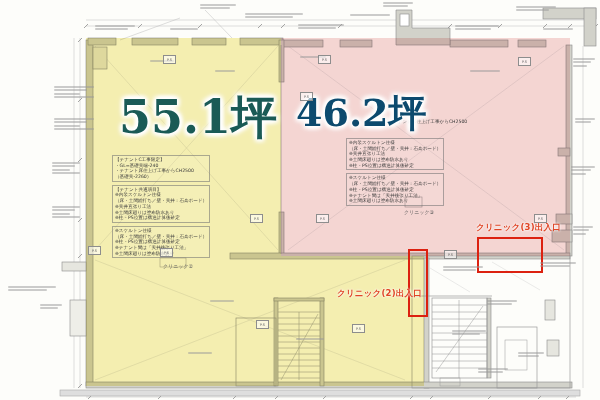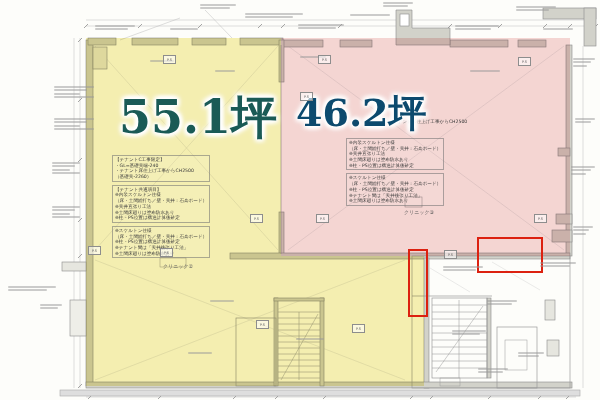--- a/index.html
+++ b/index.html
@@ -256,20 +256,22 @@
   </div>
 
   <div class="roomlabel rl2">クリニック②</div>
   <div class="roomlabel rl3">クリニック③</div>
 
   <div class="bigLabel lbl-yellow">55.1坪</div>
   <div class="bigLabel lbl-pink">46.2坪</div>
 
   <div class="redbox rb-h"></div>
   <div class="redbox rb-v"></div>
+  <div class="redtext rt3">クリニック(3)出入口</div>
+  <div class="redtext rt2">クリニック(2)出入口</div>
 
 <div class="mtx" style="left: 200px; top: 4px;">
       <div class="ln" style="width: 36px;"></div>
       <div class="ln" style="width: 30px;"></div>
     </div>
     <div class="mtx" style="left: 245px; top: 13px;">
       <div class="ln" style="width: 58px;"></div>
       <div class="ln" style="width: 48px;"></div>
     </div>
     <div class="mtx" style="left: 383px; top: 2px;">

